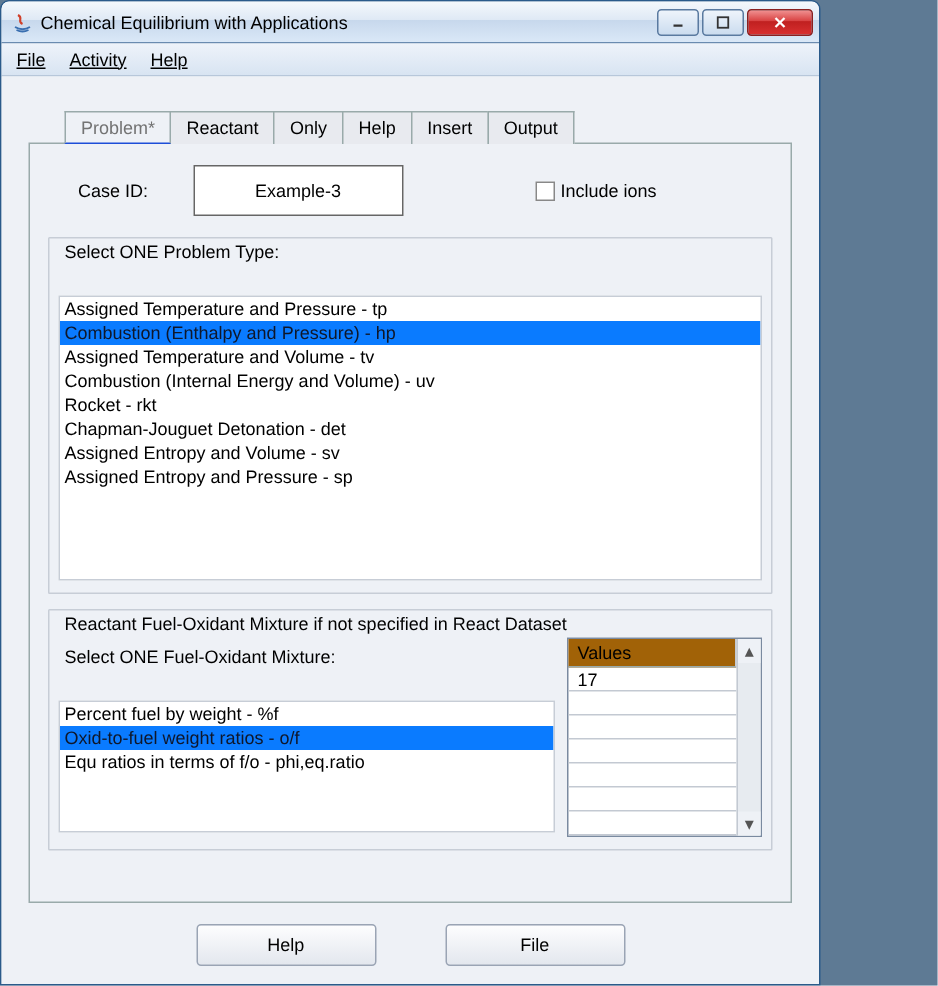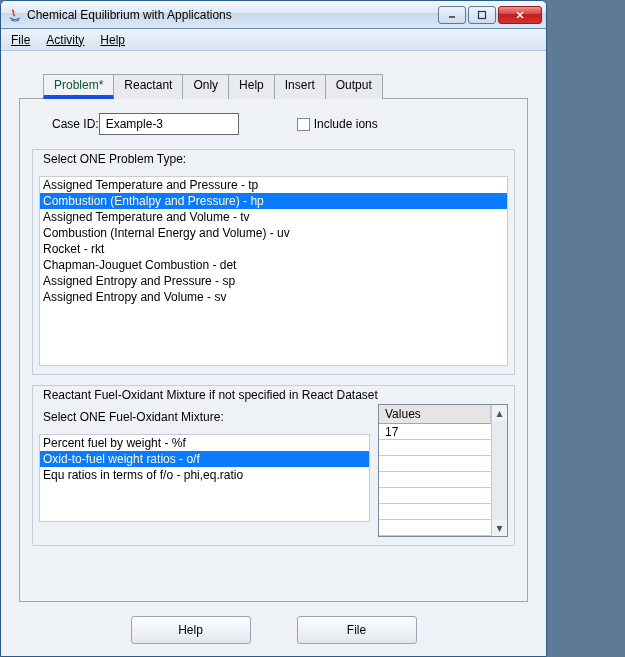--- a/index.html
+++ b/index.html
@@ -10,37 +10,37 @@
   .title-text { flex: 1; color: #000; }
   .win-btns { display: flex; gap: 2px; }
   .win-btn { width: 28px; height: 18px; border: 1px solid #5a7aa0; background: linear-gradient(to bottom, #eef4fb, #cbdcef); border-radius: 3px; display: flex; align-items: center; justify-content: center; }
   .win-btn.close { width: 44px; background: linear-gradient(to bottom, #f09090, #d84040 45%, #c02020 46%, #d83030); border-color: #8a2020; color: #fff; }
   .menubar { height: 22px; background: linear-gradient(to bottom, #eef3fa, #d8e4f2); border-bottom: 1px solid #b7c7da; display: flex; align-items: center; padding: 0 6px; gap: 8px; }
   .menu-item { padding: 2px 4px; }
   .menu-item .underline { text-decoration: underline; }
   .client { flex: 1; background: #eef1f6; padding: 22px 18px 12px 18px; display: flex; flex-direction: column; }
   .tabs { display: flex; margin-left: 24px; }
   .tab { padding: 3px 10px; background: #e8eaef; border: 1px solid #9aa; border-bottom: none; margin-right: -1px; position: relative; top: 1px; }
-  .tab.active { background: #eef1f6; color: #14532d; z-index: 2; border-bottom: 4px solid #1d4ed8; }
+  .tab.active { background: #eef1f6; color: #737373; z-index: 2; border-bottom: 1px solid #1d4ed8; }
   .tab-panel { border: 1px solid #9aa; background: #eef1f6; flex: 1; padding: 10px 12px 12px 12px; display: flex; flex-direction: column; gap: 10px; }
-  .row-caseid { display: flex; align-items: center; padding: 4px 8px 4px 20px; }
-  .text-input { border: 1px solid #666; background: #fff; padding: 4px 6px; width: 140px; height: 22px; }
+  .row-caseid { display: flex; align-items: center; gap: 30px; padding: 4px 8px 4px 20px; }
+  .text-input { border: 1px solid #666; background: #fff; padding: 16px 6px; width: 140px; height: 22px; text-align: center; }
   .chk-wrap { display: flex; align-items: center; gap: 4px; margin-left: 58px; }
   .chk { width: 13px; height: 13px; border: 1px solid #888; background: #fff; }
   .groupbox { border: 1px solid #c7cdd6; background: #eef1f6; padding: 4px 6px 8px 6px; border-radius: 1px; position: relative; }
   .groupbox > .legend { position: relative; top: -2px; background: #eef1f6; padding: 0 4px; }
-  .listbox { border: 1px solid #c7cdd6; background: #fff; margin-top: 8px; height: 190px; overflow: hidden; }
+  .listbox { border: 1px solid #c7cdd6; background: #fff; margin-top: 20px; height: 190px; overflow: hidden; }
   .listbox.small { height: 88px; }
   .list-row { padding: 1px 3px; white-space: nowrap; cursor: default; }
-  .list-row.selected { background: #0a7bff; color: #fef9c3; }
+  .list-row.selected { background: #0a7bff; color: #0f172a; }
   .mixture-area { display: flex; gap: 8px; align-items: flex-start; }
   .mixture-left { flex: 1; }
   .tablebox { border: 1px solid #7a8aa0; background: #fff; width: 130px; display: flex; }
   .tablecol { flex: 1; }
-  .tablehead { background: #e5e5e5; border-bottom: 1px solid #9aa; padding: 2px 6px; border-right: 1px solid #c3c9d2; }
+  .tablehead { background: #a16207; border-bottom: 1px solid #9aa; padding: 2px 6px; border-right: 1px solid #c3c9d2; }
   .tablecell { height: 16px; border-bottom: 1px solid #c3c9d2; padding: 1px 6px; }
   .vscroll { width: 16px; background: #e7ebf0; border-left: 1px solid #c3c9d2; display: flex; flex-direction: column; justify-content: space-between; align-items: center; font-size: 9px; color: #555; }
   .scroll-arrow { height: 16px; width: 100%; display: flex; align-items: center; justify-content: center; background: #eef1f6; }
   .btnbar { display: flex; justify-content: center; gap: 46px; margin-top: 14px; }
   .btn { width: 120px; height: 28px; background: linear-gradient(to bottom, #fdfdfe, #e3e7ee); border: 1px solid #9aa4b4; border-radius: 3px; display: flex; align-items: center; justify-content: center; }
   svg.glyph { width: 10px; height: 10px; }
 </style>
 </head>
 <body>
 
@@ -104,23 +104,23 @@
       </div>
 
       <div class="groupbox">
         <span class="legend">Select ONE Problem Type:</span>
         <div class="listbox" id="ptlist">
             <div class="list-row">Assigned Temperature and Pressure - tp</div>
             <div class="list-row selected">Combustion (Enthalpy and Pressure) - hp</div>
             <div class="list-row">Assigned Temperature and Volume    - tv</div>
             <div class="list-row">Combustion (Internal Energy and Volume) - uv</div>
             <div class="list-row">Rocket - rkt</div>
-            <div class="list-row">Chapman-Jouguet Combustion - det</div>
+            <div class="list-row">Chapman-Jouguet Detonation - det</div>
+            <div class="list-row">Assigned Entropy and Volume  - sv</div>
             <div class="list-row">Assigned Entropy and Pressure  - sp</div>
-            <div class="list-row">Assigned Entropy and Volume  - sv</div>
           </div>
       </div>
 
       <div class="groupbox">
         <span class="legend">Reactant Fuel-Oxidant Mixture if not specified in React Dataset</span>
         <div class="mixture-area">
           <div class="mixture-left">
             <div style="padding:6px 4px 2px 4px;">Select ONE Fuel-Oxidant Mixture:</div>
             <div class="listbox small" id="mixlist">
                 <div class="list-row">Percent fuel by weight - %f</div>

